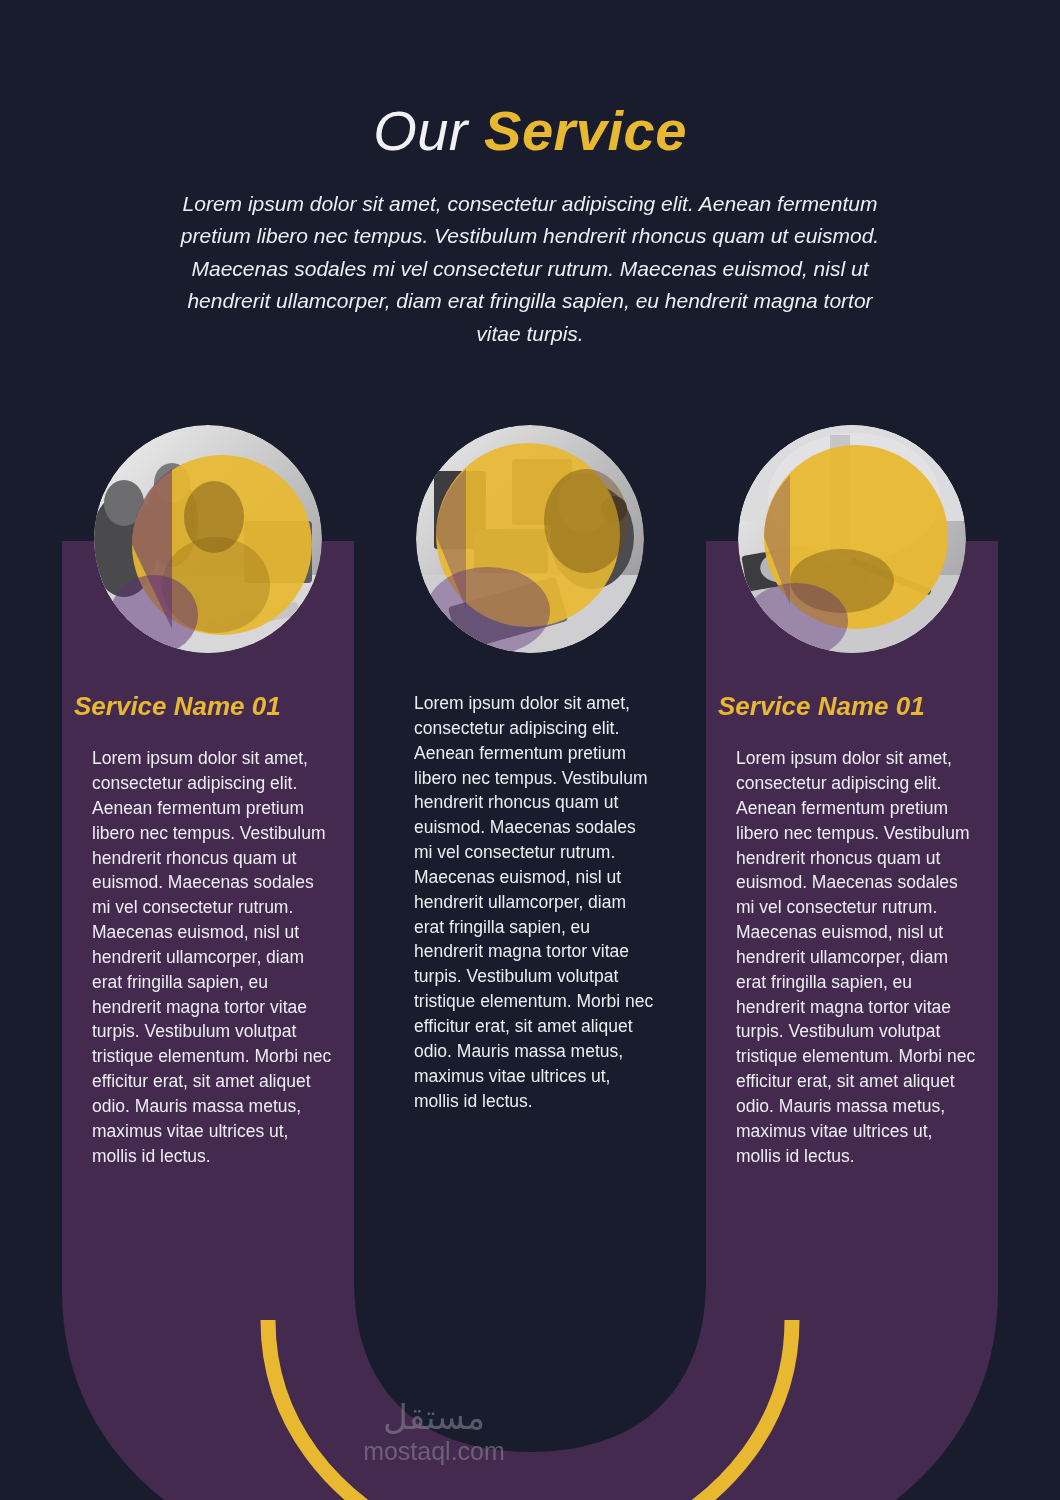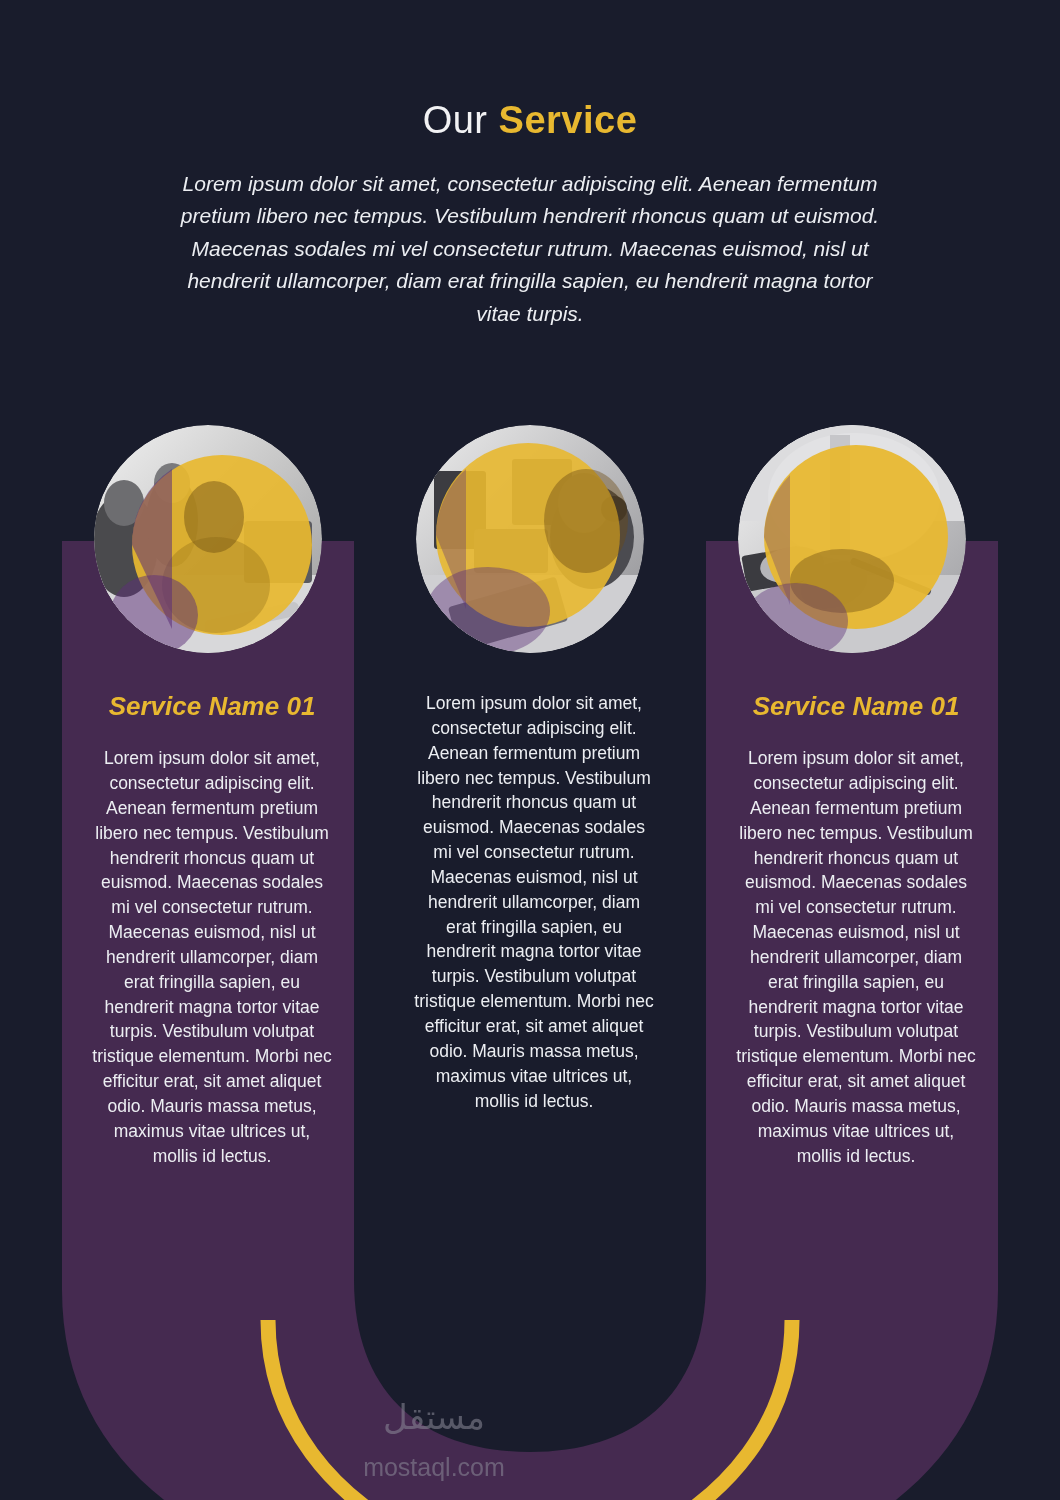--- a/index.html
+++ b/index.html
@@ -27,26 +27,27 @@
   
   .header {
     position: absolute;
     top: 100px;
     left: 0;
     width: 1060px;
     text-align: center;
     z-index: 5;
   }
   .title {
-    font-size: 38px;
+    font-size: 56px;
     font-weight: 400;
     letter-spacing: 0.5px;
     margin: 0;
     line-height: 1.1;
     color: #f2f2f4;
+    font-style: italic;
   }
   .title .accent {
     color: #e8b830;
     font-weight: 700;
   }
   .subtitle {
     margin: 26px auto 0 auto;
     width: 720px;
     font-size: 21px;
     font-style: italic;
@@ -86,21 +87,20 @@
     z-index: 3;
     flex: none;
   }
   .photo svg { display: block; width: 228px; height: 228px; }
 
   .card-body {
     width: 100%;
     margin-top: -114px;
     padding: 152px 4px 34px 12px;
     box-sizing: border-box;
-    text-align: center;
     position: relative;
     z-index: 2;
   }
   .card-name {
     font-size: 26px;
     font-style: italic;
     color: #e8b830;
     margin: 0 0 24px 0;
     line-height: 1.2;
     white-space: nowrap;
@@ -128,21 +128,21 @@
     color: #8c8c99;
     letter-spacing: 1px;
     line-height: 1;
     font-family: "DejaVu Sans", sans-serif;
     direction: rtl;
   }
   .wm-url {
     font-size: 25px;
     color: #8c8c99;
     line-height: 1.1;
-    margin-top: 20px;
+    margin-top: 4px;
     font-family: "Liberation Sans", sans-serif;
   }
 </style>
 </head>
 <body>
 
 <div class="poster">
 
   <svg class="bg-shapes" viewBox="0 0 1060 1500" width="1060" height="1500" preserveAspectRatio="none">
     <defs>

